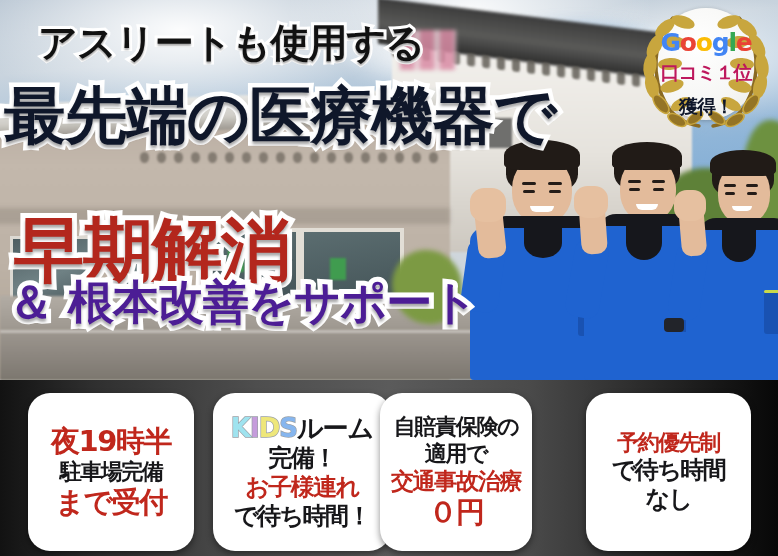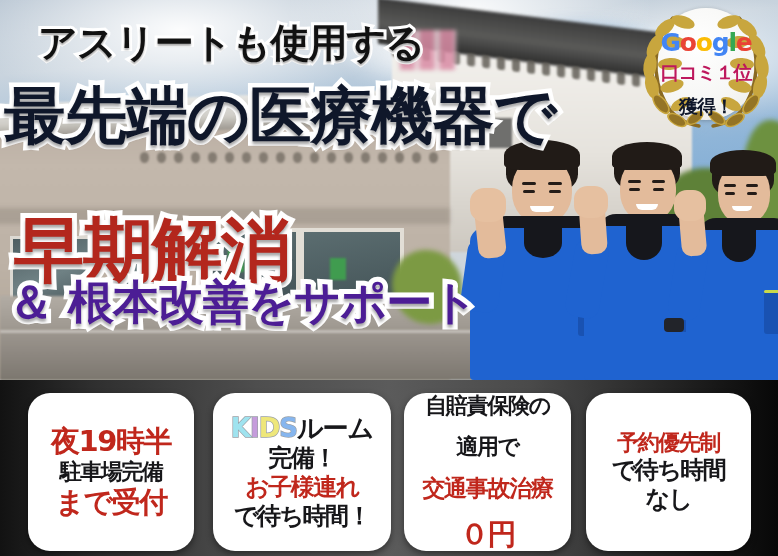--- a/index.html
+++ b/index.html
@@ -157,21 +157,21 @@
   }
   .card{
     position:absolute;top:13px;height:158px;
     background:#fff;border-radius:22px;
     box-shadow:0 3px 7px rgba(0,0,0,.45);
     display:flex;flex-direction:column;align-items:center;justify-content:center;
     text-align:center;line-height:1.12;
   }
   .c1{left:28px;width:166px;}
   .c2{left:213px;width:178px;}
-  .c3{left:404px;width:167px;justify-content:space-between;}
+  .c3{left:380px;width:152px;}
   .c4{left:586px;width:165px;}
 
   .t-red{color:#c0271c;font-weight:bold;}
   .t-blk{color:#17171a;font-weight:bold;}
   .s30{font-size:29px;letter-spacing:-1.5px;}
   .s27{font-size:22px;letter-spacing:-1.5px;}
   .s25{font-size:24px;letter-spacing:-1.5px;}
   .s23{font-size:23px;letter-spacing:-1.3px;}
   .s22{font-size:22px;letter-spacing:-1.3px;}
 

